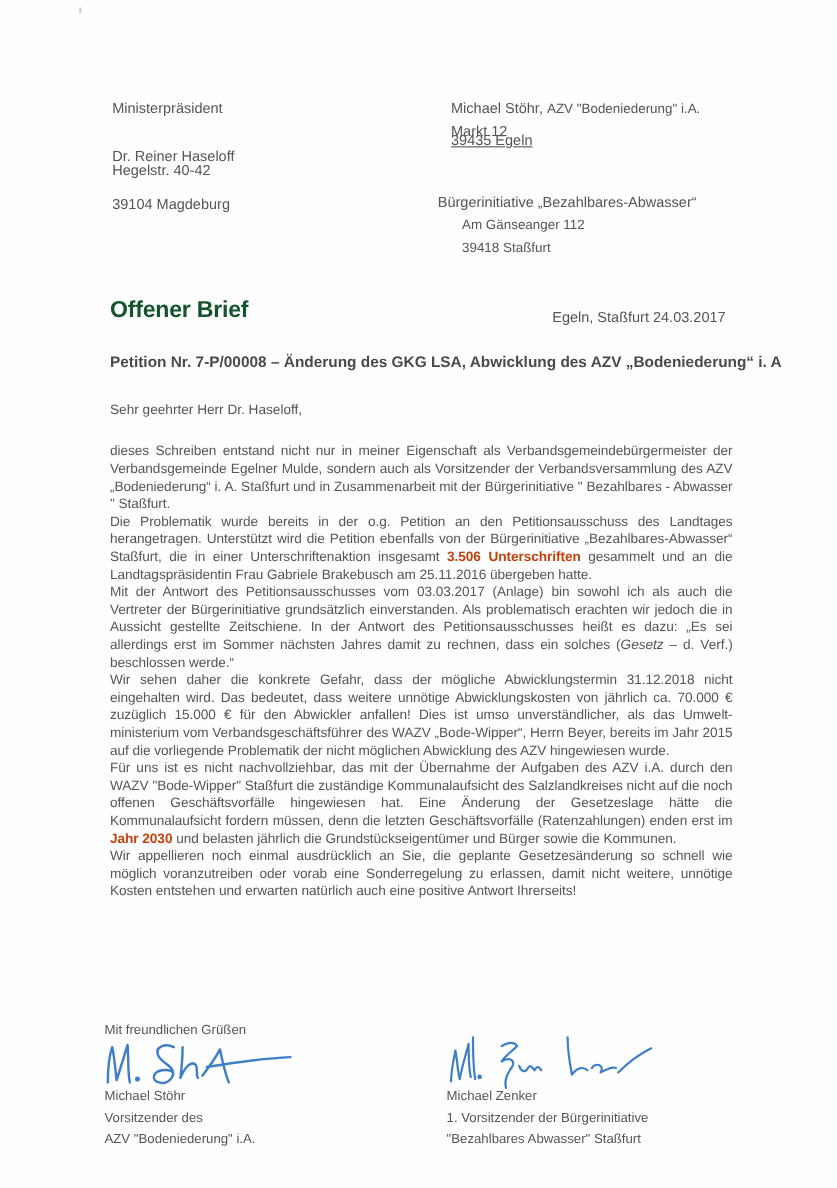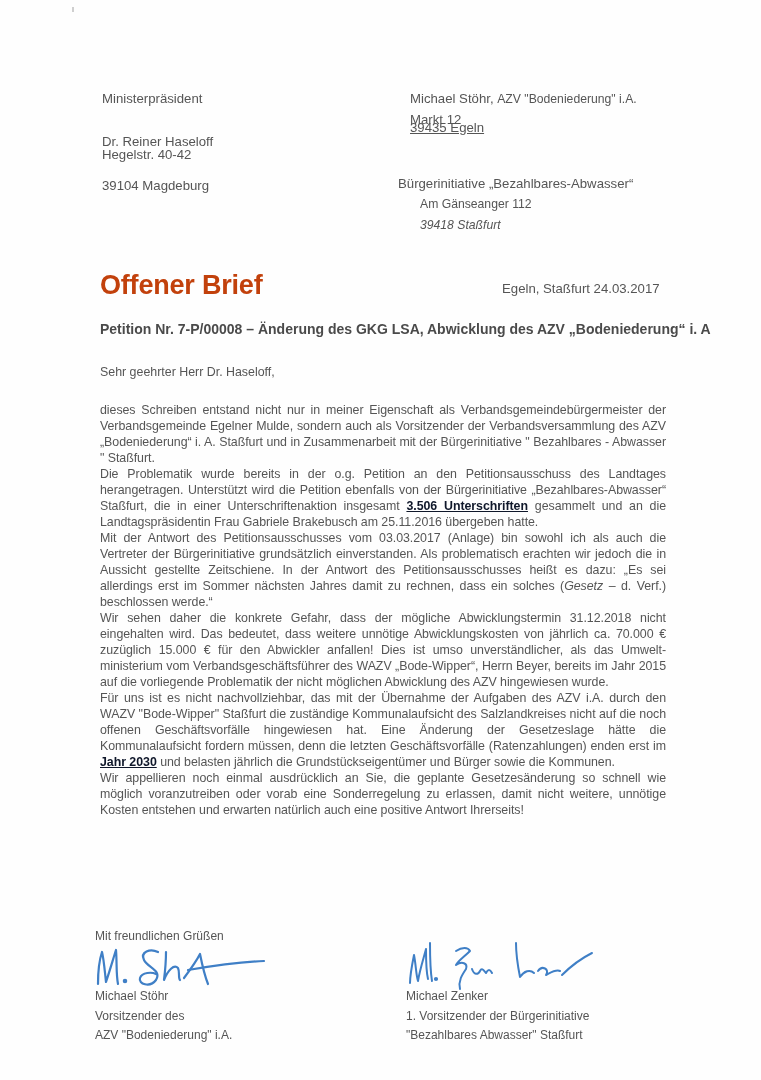--- a/index.html
+++ b/index.html
@@ -3,29 +3,29 @@
   <meta charset="utf-8">
   <style>
     html, body { margin: 0; padding: 0; }
     body {
       width: 761px; height: 1080px; background: #fefefe; position: relative; overflow: hidden;
       font-family: "Liberation Sans", "DejaVu Sans", sans-serif; color: #555555;
     }
     .abs { position: absolute; white-space: nowrap; }
     .addr { font-size: 13.2px; line-height: 22px; }
     .small { font-size: 12.2px; }
-    .title { font-size: 27px; font-weight: bold; color: #c2410c; letter-spacing: -0.2px; }
+    .title { font-size: 21px; font-weight: bold; color: #14532d; letter-spacing: -0.2px; }
     .subject { font-size: 14px; font-weight: bold; color: #4a4a4a; }
     .body-text {
       position: absolute; left: 100px; width: 566px; top: 402px;
       font-size: 12.4px; line-height: 16px; text-align: justify; color: #555;
       letter-spacing: -0.05px;
     }
     .body-text p { margin: 0; }
-    .body-text b { color: #0f172a; text-decoration: underline; }
+    .body-text b { color: #c2410c; }
     .sig-text { font-size: 12px; line-height: 19.5px; }
     .signature { position: absolute; }
     .scan-dot { position: absolute; left: 72px; top: 7px; width: 2px; height: 5px; background: #cfcfcf; }
   </style>
 </head>
 <body>
 
 <div class="scan-dot"></div>
 
 <div>
@@ -36,21 +36,21 @@
 </div>
 
 <div>
   <div class="abs addr" style="left:410px; top:88px;">
     <span>Michael Stöhr, </span><span class="small">AZV "Bodeniederung" i.A.</span>
   </div>
   <div class="abs addr" style="left:410px; top:109px;">Markt 12</div>
   <div class="abs addr" style="left:410px; top:117px;text-decoration:underline;">39435 Egeln</div>
   <div class="abs addr" style="left:398px; top:173px;">Bürgerinitiative „Bezahlbares-Abwasser“</div>
   <div class="abs addr small" style="left:420px; top:193px;">Am Gänseanger 112</div>
-  <div class="abs addr small" style="left:420px; top:214px;font-style:italic;">39418 Staßfurt</div>
+  <div class="abs addr small" style="left:420px; top:214px;">39418 Staßfurt</div>
 </div>
 
 <div class="abs title" style="left:100px; top:270px;">Offener Brief</div>
 <div class="abs addr" style="left:502px; top:278px;">Egeln, Staßfurt 24.03.2017</div>
 
 <div class="abs subject" style="left:100px; top:321px;">Petition Nr. 7-P/00008 – Änderung des GKG LSA, Abwicklung des AZV „Bodeniederung“ i. A</div>
 
 <div class="abs" style="left:100px; top:365px; font-size:12.4px;">Sehr geehrter Herr Dr. Haseloff,</div>
 
 <div class="body-text">

